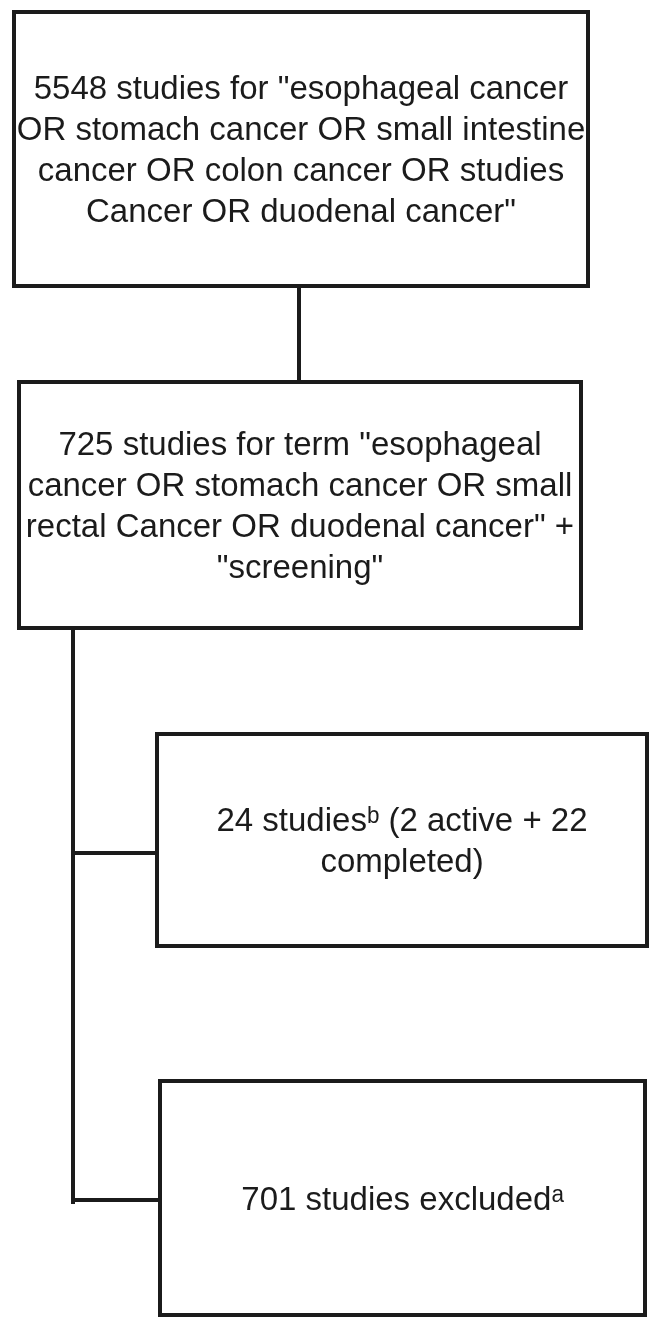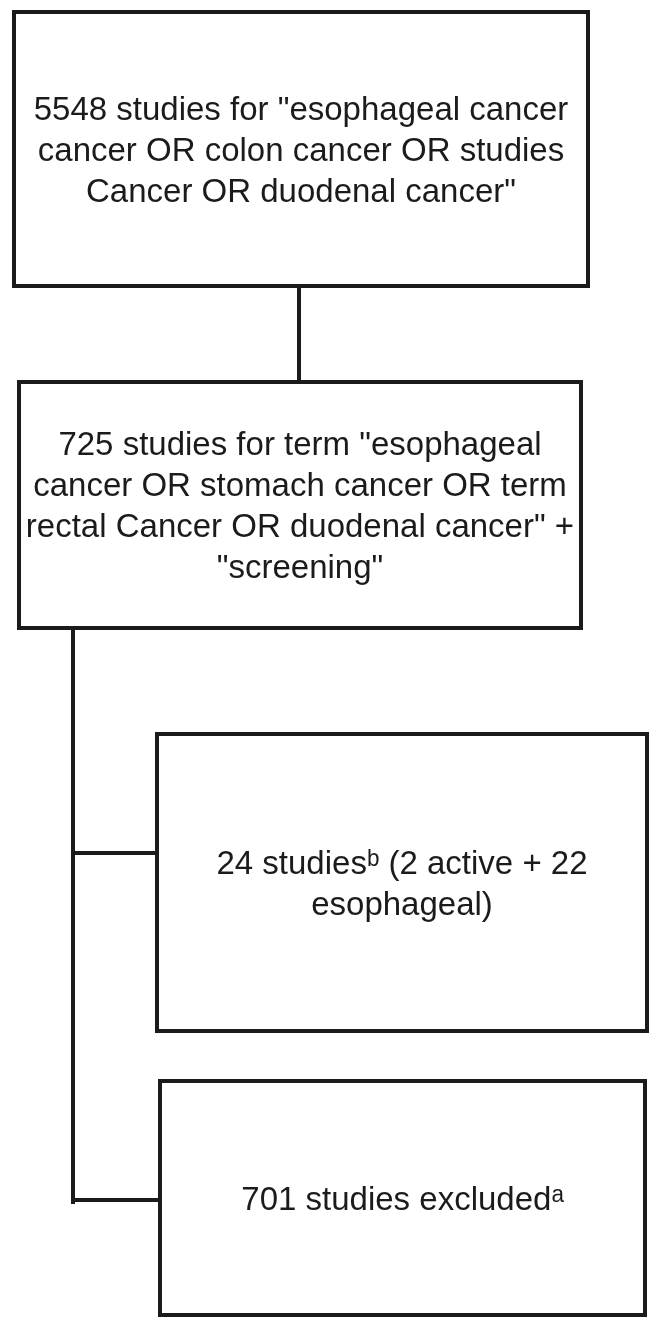--- a/index.html
+++ b/index.html
@@ -34,53 +34,54 @@
     white-space: nowrap;
   }
   .connector {
     position: absolute;
     background: #1b1b1b;
     z-index: 1;
   }
   
   .box-1 { left: 12px;  top: 10px;   width: 578px; height: 278px; }
   .box-2 { left: 17px;  top: 380px;  width: 566px; height: 250px; }
-  .box-3 { left: 155px; top: 732px;  width: 494px; height: 301px; text-align: right; }
+  .box-3 { left: 155px; top: 732px;  width: 494px; height: 216px; text-align: right; }
   .box-4 { left: 158px; top: 1079px; width: 489px; height: 238px; }
   
   .conn-1      { left: 297px; top: 288px;  width: 4px;  height: 94px;  }
   .conn-trunk  { left: 71px;  top: 628px;  width: 4px;  height: 576px; }
   .conn-branch-top    { left: 71px; top: 851px;  width: 90px; height: 4px; }
   .conn-branch-bottom { left: 71px; top: 1198px; width: 93px; height: 4px; }
 </style>
 </head>
 <body>
 
 <div class="canvas">
 
   <div class="connector conn-1"></div>
   <div class="connector conn-trunk"></div>
   <div class="connector conn-branch-top"></div>
   <div class="connector conn-branch-bottom"></div>
 
   <div class="node box-1">
       <div class="tl">5548 studies for "esophageal cancer</div>
+      <div class="tl">OR stomach cancer OR small intestine</div>
       <div class="tl">cancer OR colon cancer OR studies</div>
       <div class="tl">Cancer OR duodenal cancer"</div>
     </div>
 
   <div class="node box-2">
       <div class="tl">725 studies for term "esophageal</div>
-      <div class="tl">cancer OR stomach cancer OR term</div>
+      <div class="tl">cancer OR stomach cancer OR small</div>
       <div class="tl">rectal Cancer OR duodenal cancer" +</div>
       <div class="tl">"screening"</div>
     </div>
 
   <div class="node box-3">
       <div class="tl">24 studiesᵇ (2 active + 22</div>
-      <div class="tl">esophageal)</div>
+      <div class="tl">completed)</div>
     </div>
 
   <div class="node box-4">
       <div class="tl">701 studies excludedᵃ</div>
     </div>
 
 </div>
 
 </body></html>

